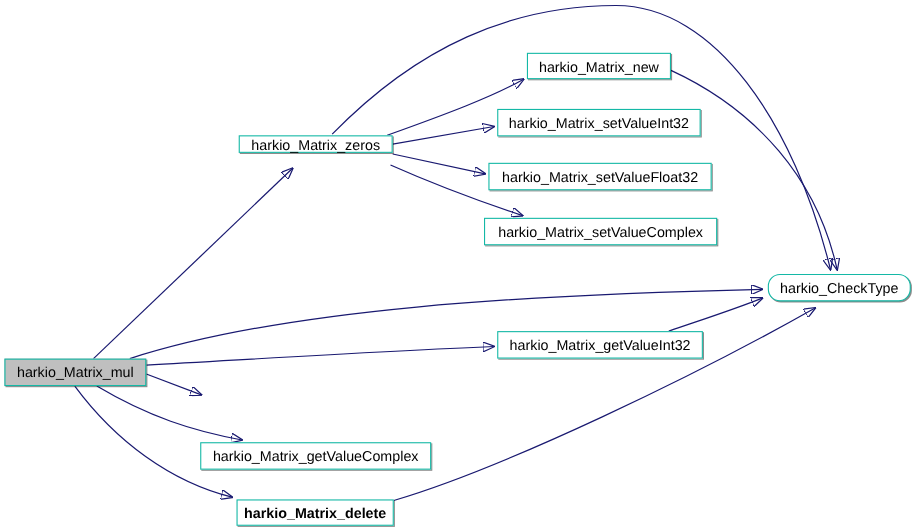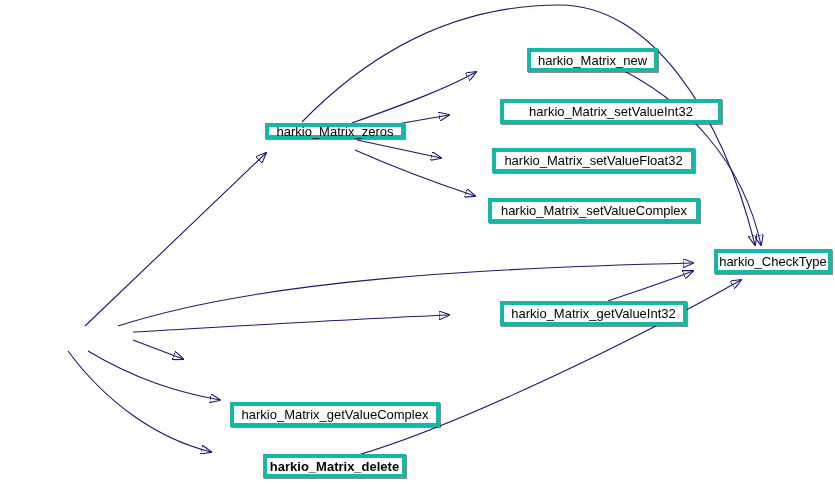--- a/index.html
+++ b/index.html
@@ -24,30 +24,29 @@
   }
   .edges path {
     fill: none;
     stroke: #191970;
     stroke-width: 1.1;
   }
   .node {
     position: absolute;
     box-sizing: border-box;
     background: #ffffff;
-    border: 4px solid #14b8a6;
+    border: 1px solid #14b8a6;
     box-shadow: 1px 1px 0 rgba(0,0,0,0.45);
     color: #000000;
     font-size: 13px;
     display: flex;
     align-items: center;
     justify-content: center;
     white-space: nowrap;
     cursor: pointer;
-    margin-left: 48px;
   }
   .node--current {
     background: #bfbfbf;
   }
 </style>
 </head>
 <body>
 
 <div class="canvas">
 
@@ -66,32 +65,33 @@
     <path d="M352,123 C405,104 448,88 476,72" marker-end="url(#arrow)"></path>
     <path d="M357,131 L449,115" marker-end="url(#arrow)"></path>
     <path d="M357,140 L441,158" marker-end="url(#arrow)"></path>
     <path d="M355,150 C400,170 442,185 475,196" marker-end="url(#arrow)"></path>
     <path d="M302,122 C380,42 465,5 560,5 C650,5 722,112 755,245" marker-end="url(#arrow)"></path>
     <path d="M610,64 C688,100 743,163 761,245" marker-end="url(#arrow)"></path>
     <path d="M608,301 C640,290 668,281 693,271" marker-end="url(#arrow)"></path>
     <path d="M358,455 C460,425 635,340 741,280" marker-end="url(#arrow)"></path>
   </svg>
 
+  <div class="node node--current" style="left:4px; top:326px; width:129px; height:25px;">harkio_Matrix_mul</div>
 
   <div class="node" style="left:217px; top:123px; width:140px; height:16px;">harkio_Matrix_zeros</div>
 
   <div class="node" style="left:479px; top:48px; width:131px; height:24px;">harkio_Matrix_new</div>
 
-  <div class="node" style="left:452px; top:99px; width:222px; height:25px;">harkio_Matrix_setValueInt32</div>
+  <div class="node" style="left:452px; top:99px; width:185px; height:25px;">harkio_Matrix_setValueInt32</div>
 
   <div class="node" style="left:444px; top:148px; width:203px; height:25px;">harkio_Matrix_setValueFloat32</div>
 
   <div class="node" style="left:440px; top:198px; width:212px; height:25px;">harkio_Matrix_setValueComplex</div>
 
-  <div class="node" style="left:666px; top:249px; width:118px; height:25px;">harkio_CheckType</div>
+  <div class="node" style="left:698px; top:249px; width:130px; height:25px;border-radius:11px;">harkio_CheckType</div>
 
   <div class="node" style="left:452px; top:301px; width:187px; height:25px;text-align:center;">harkio_Matrix_getValueInt32</div>
 
 
   <div class="node" style="left:182px; top:402px; width:210px; height:25px;">harkio_Matrix_getValueComplex</div>
 
   <div class="node" style="left:215px; top:454px; width:143px; height:24px;font-weight:bold;">harkio_Matrix_delete</div>
 
 </div>
 

